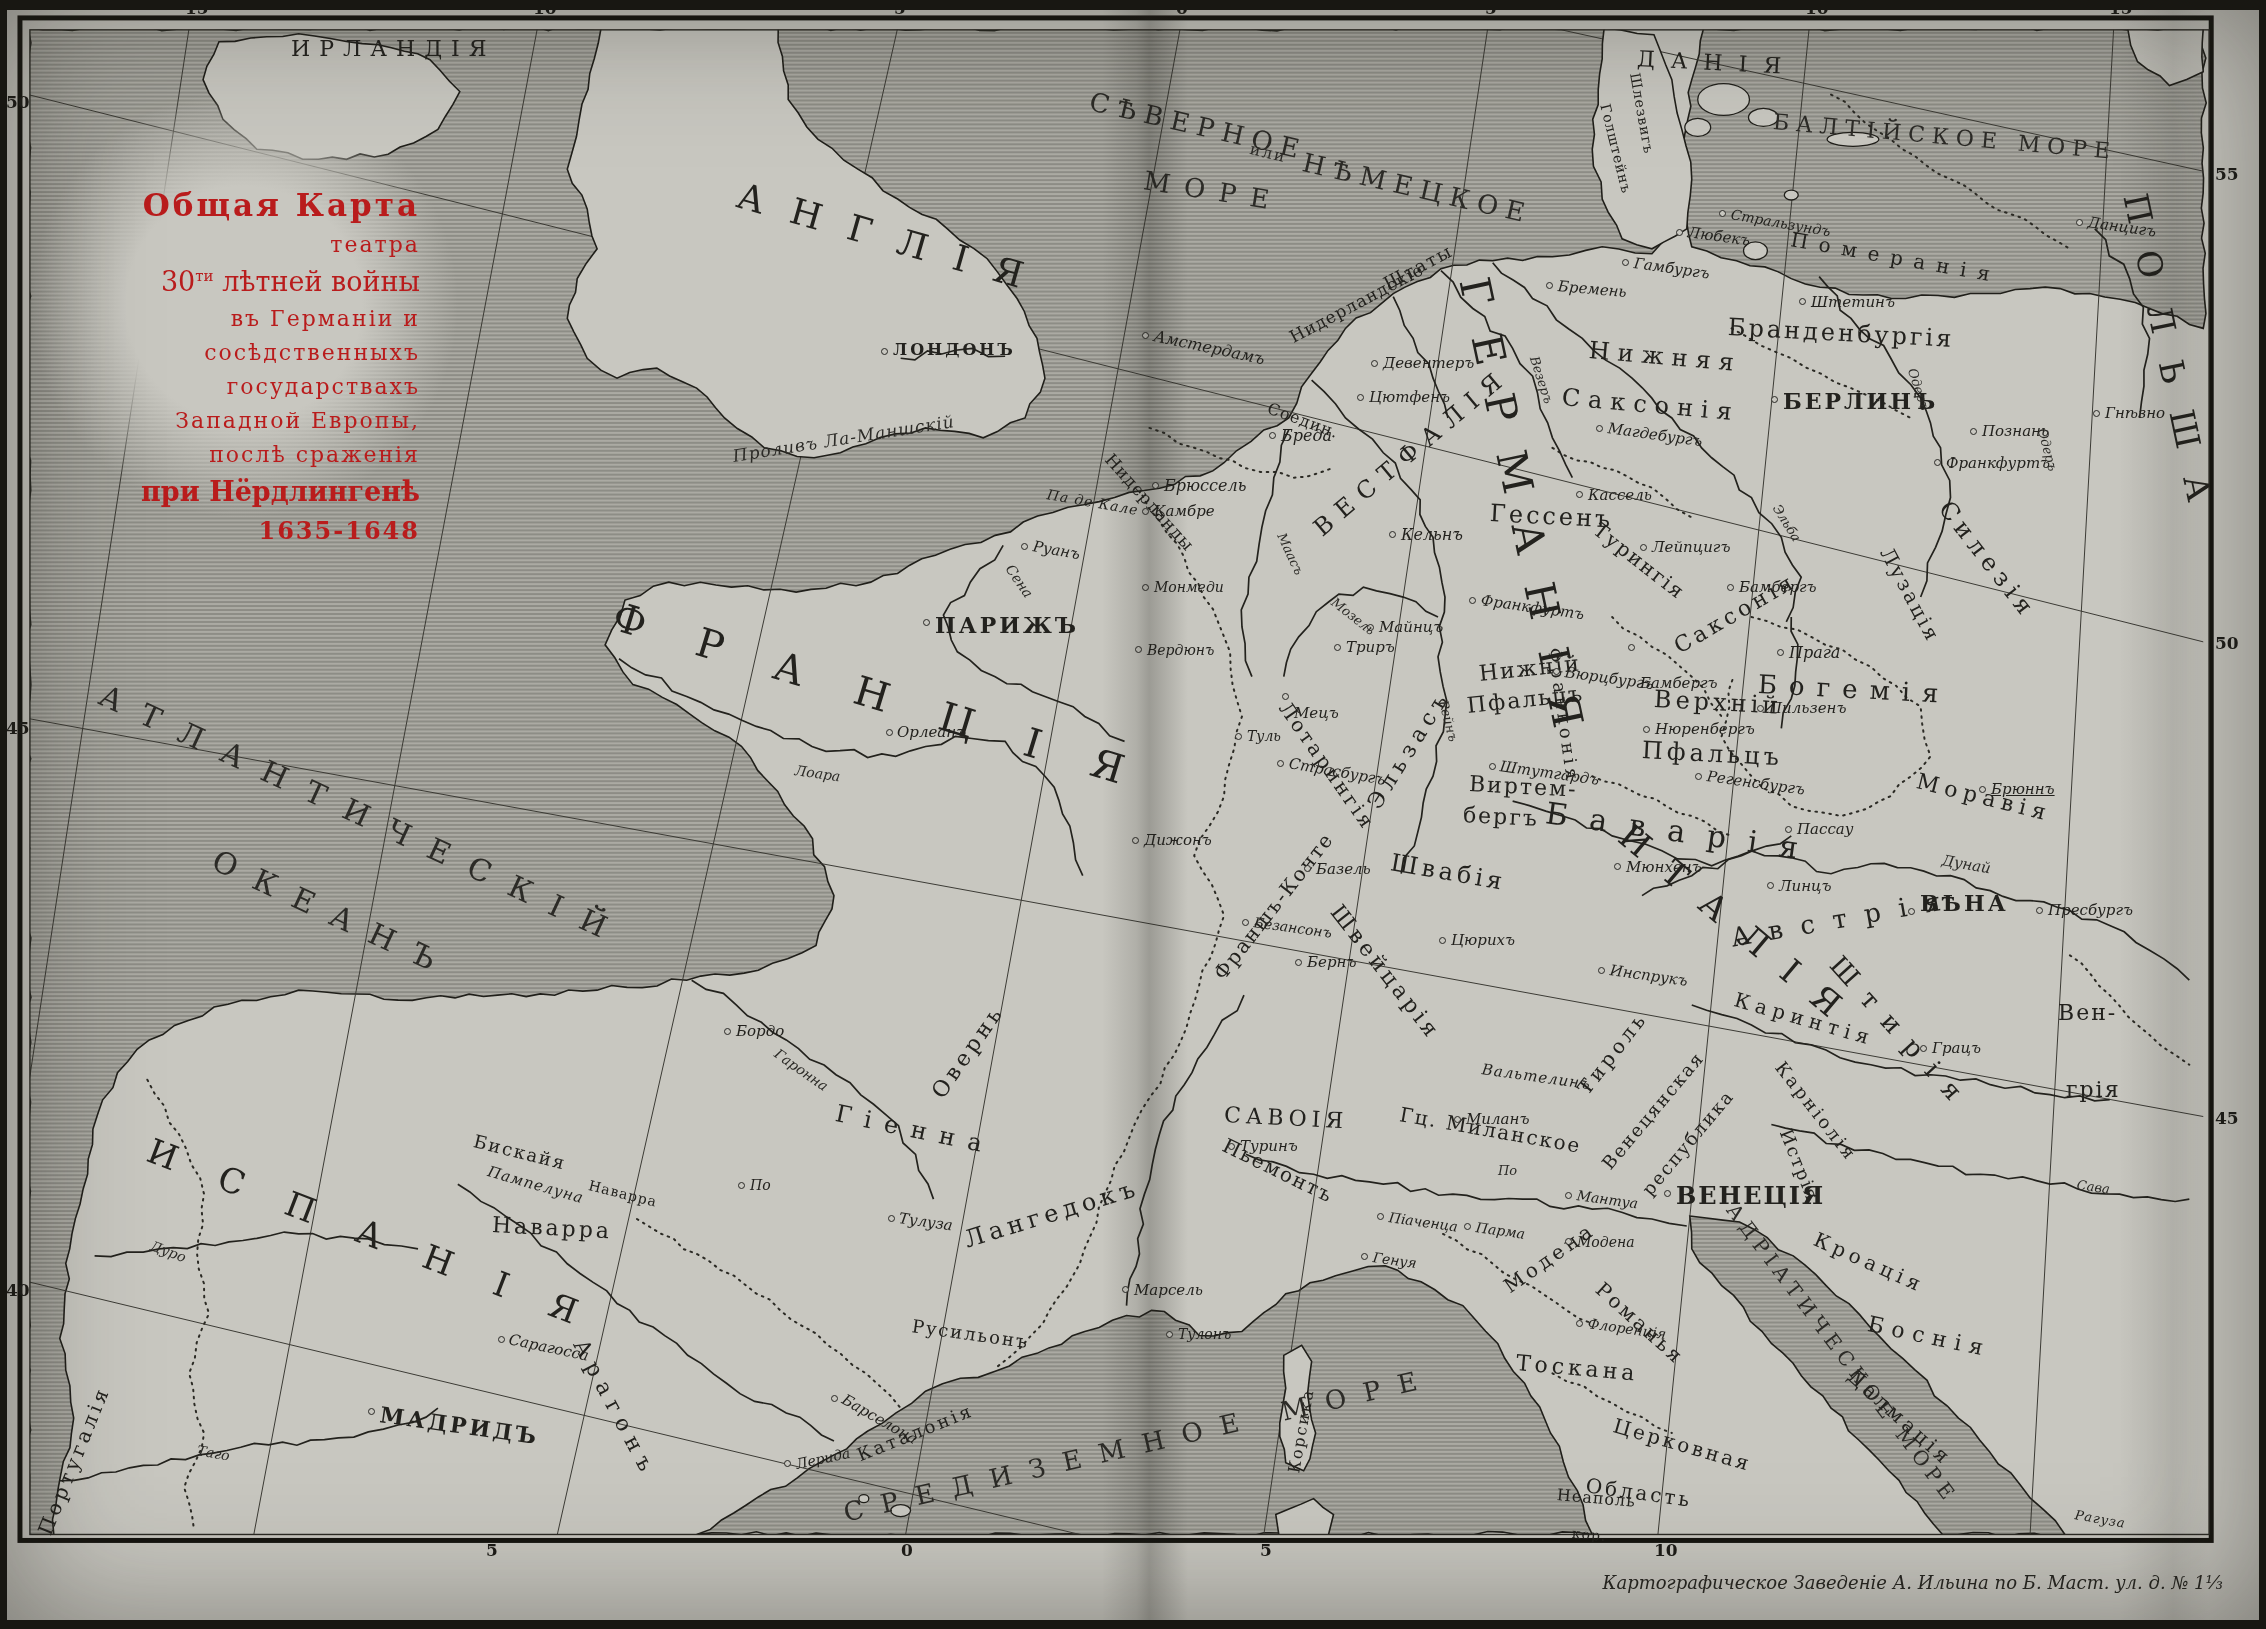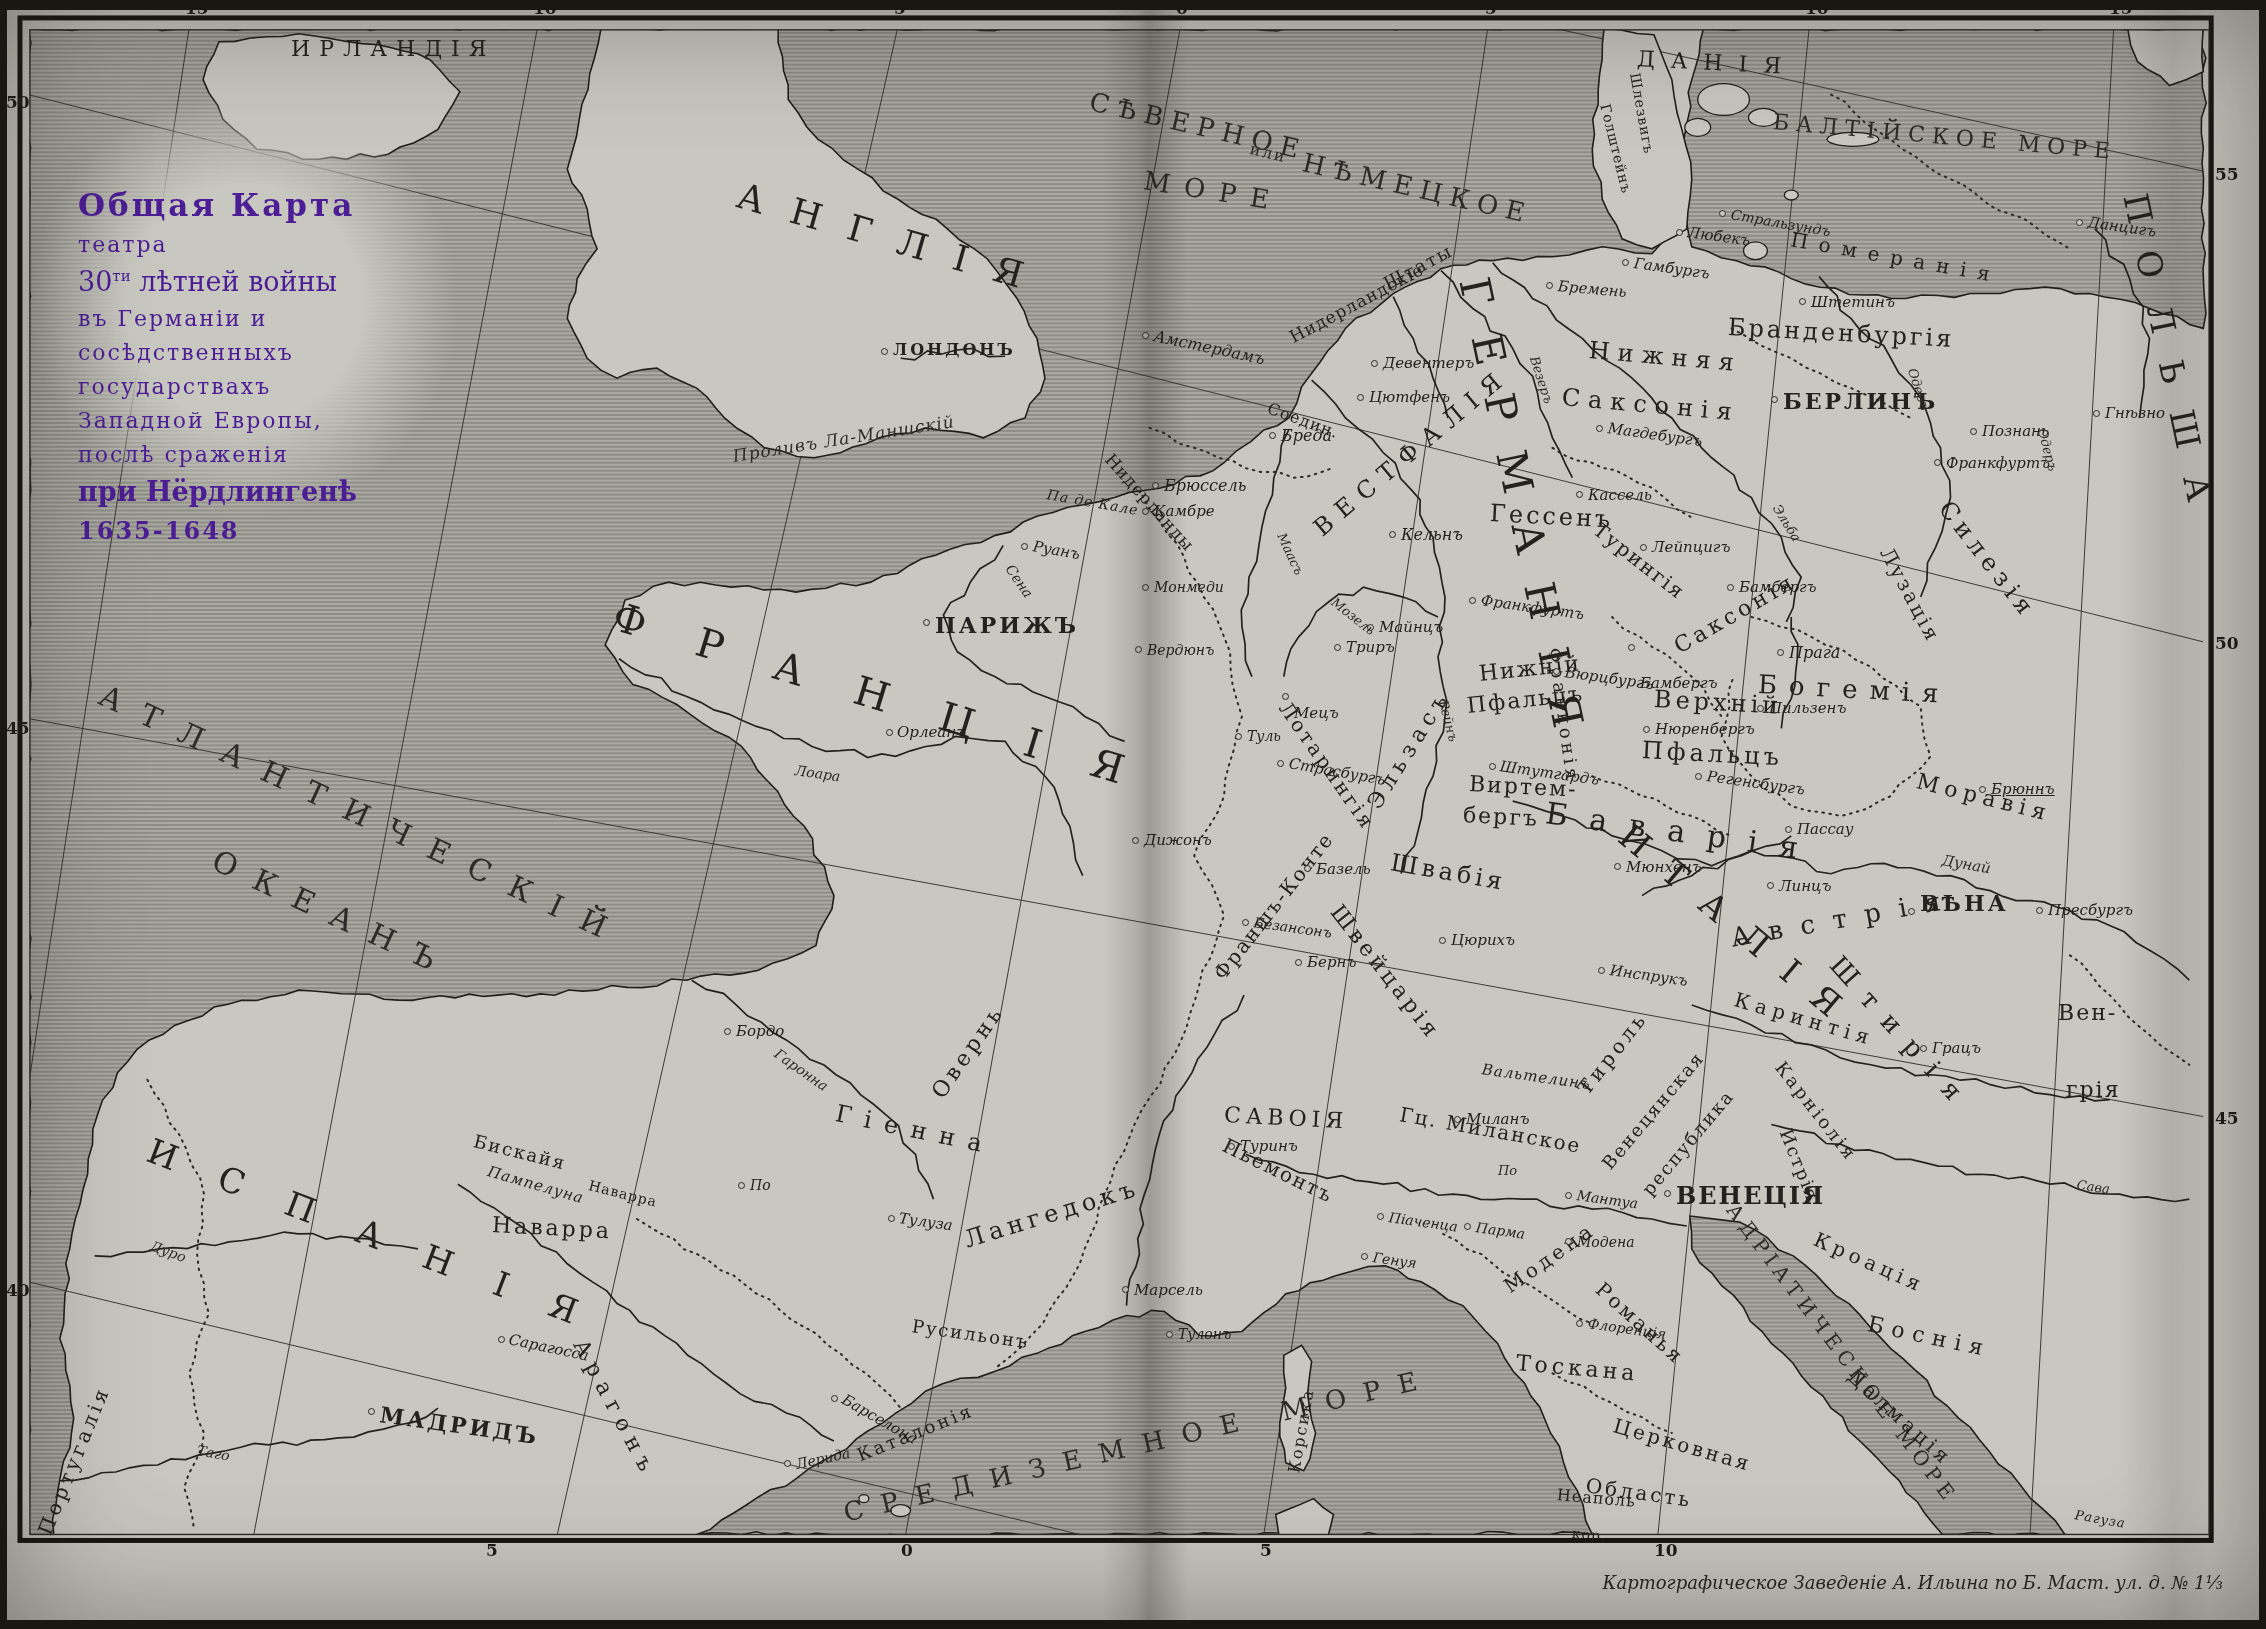--- a/index.html
+++ b/index.html
@@ -8,21 +8,21 @@
   #mapsvg{position:absolute;left:0;top:0;}
   .lbl{position:absolute;white-space:nowrap;transform-origin:0 50%;line-height:1;color:#23221e;}
   .k-region,.k-sea{font-family:"DejaVu Serif","Liberation Serif",serif;}
   .k-sea{color:#2c2b27;}
   .k-city,.k-river{font-style:italic;}
   .k-river{color:#2c2b27;}
   .k-capital{font-weight:bold;}
   .dot{position:absolute;width:7px;height:7px;border:1.5px solid #2a2926;border-radius:50%;
        background:#c8c7c0;box-sizing:border-box;}
   .tick{position:absolute;font-size:17px;font-weight:bold;color:#1c1b17;font-family:"DejaVu Serif",serif;}
-  #cartouche{position:absolute;left:78px;top:187px;width:342px;text-align:left;color:#4c1d95;}
+  #cartouche{position:absolute;left:78px;top:187px;width:342px;text-align:right;color:#b91c1c;}
   #cartouche div{margin:0 0 9px 0;}
   .t1{font-size:31px;font-weight:bold;letter-spacing:3px;}
   .t2{font-size:22px;letter-spacing:2px;}
   .t3{font-size:27px;}
   .t3 sup{font-size:15px;}
   .t9{font-size:27px;font-weight:bold;}
   .t10{font-size:24px;font-weight:bold;letter-spacing:2px;}
   #attribution{position:absolute;right:44px;top:1572px;font-style:italic;font-size:18px;color:#262520;}
   .edge{position:absolute;background:#181712;}
   #crease{position:absolute;left:1102px;top:0;width:86px;height:1630px;pointer-events:none;

